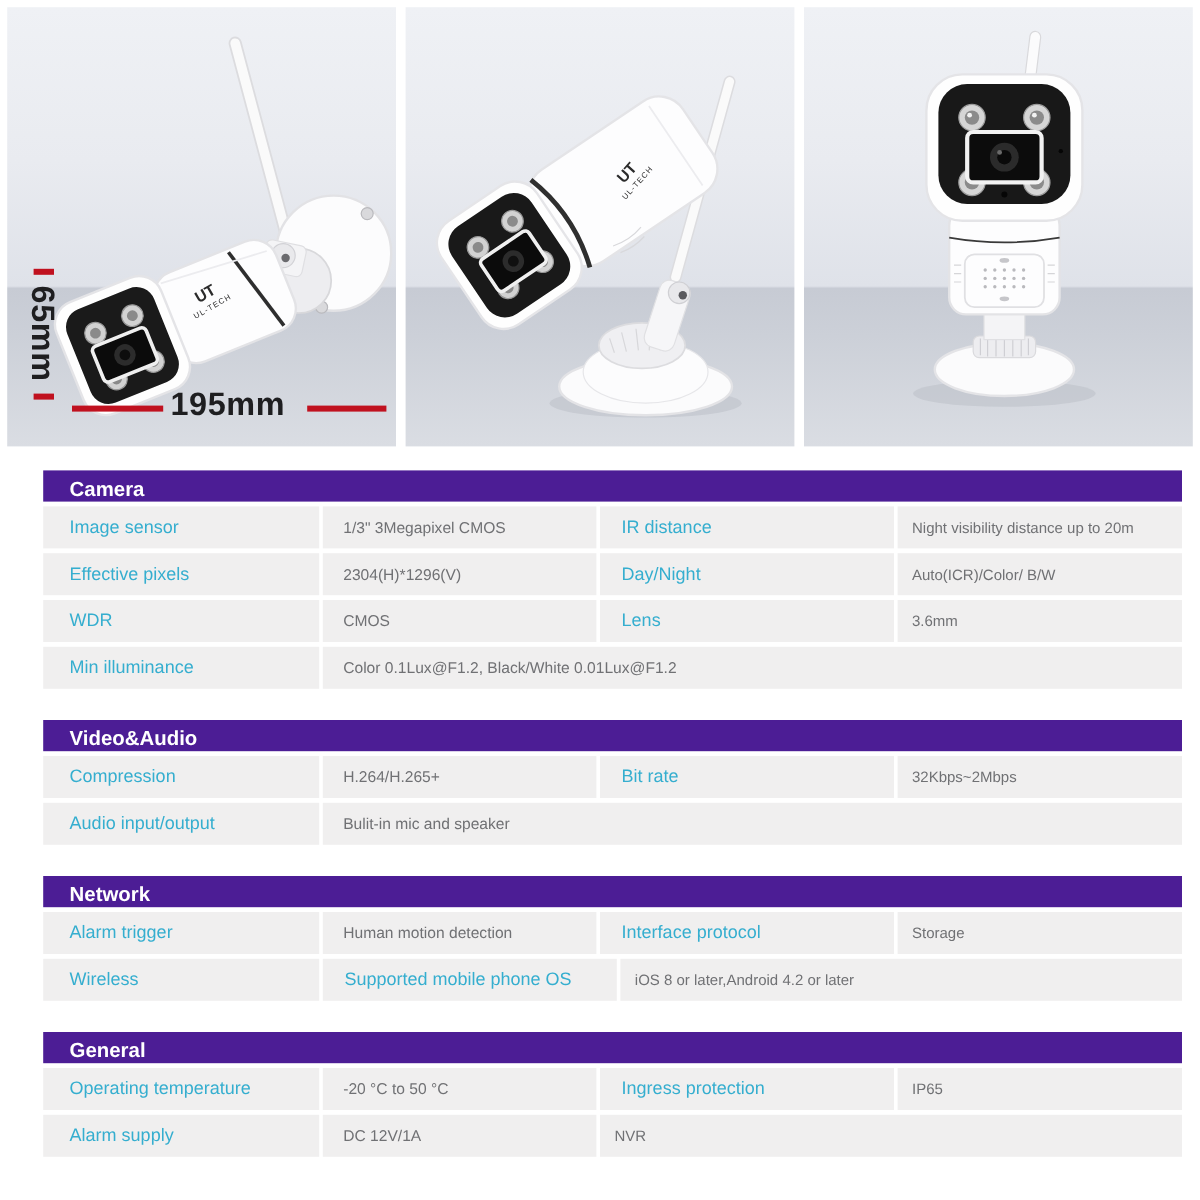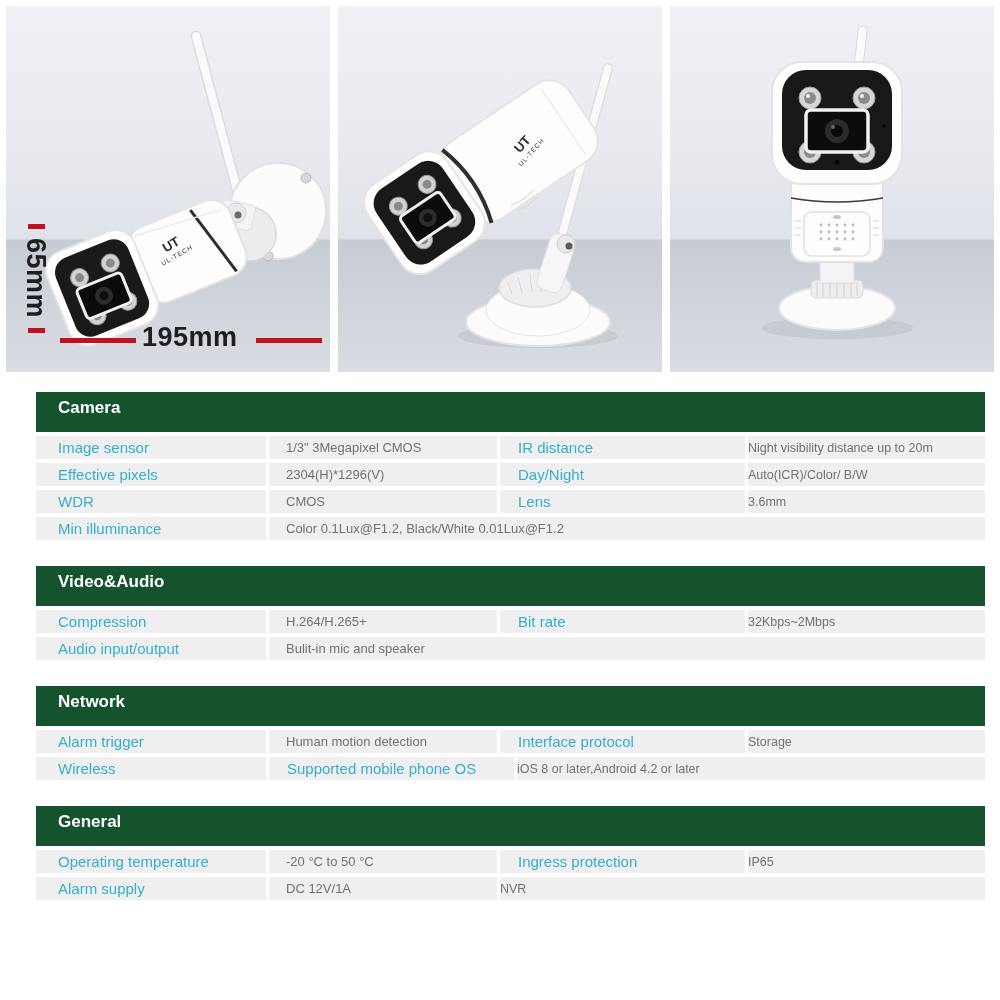--- a/index.html
+++ b/index.html
@@ -20,29 +20,29 @@
   .dim-bar { position:absolute; background:#c0111f; height:5px; }
   .dim-tick { position:absolute; background:#c0111f; width:17px; height:5px; }
   .dim-text { position:absolute; color:#1e1e20; font-weight:bold; font-size:27px; letter-spacing:.5px; }
   .dim-height { left:-12px; top:254px; width:84px; height:36px; line-height:36px; text-align:center; transform:rotate(90deg); }
   .dim-length { left:136px; top:316px; }
 
   
   .specs { position:absolute; top:392px; left:36px; width:949px; }
   .section + .section { margin-top:26px; }
   .sec-header {
-    height:40px; line-height:32px; background:#14532d; color:#ffffff;
+    height:26px; line-height:32px; background:#4c1d95; color:#ffffff;
     font-size:17px; font-weight:bold; padding-left:22px; box-sizing:border-box; margin-bottom:4px;
   }
-  .row { display:flex; gap:3px; margin-bottom:4px; height:23px;justify-content:flex-end; }
+  .row { display:flex; gap:3px; margin-bottom:4px; height:35px;justify-content:flex-end; }
   .cell { background:#f0efef; display:flex; align-items:center; box-sizing:border-box; overflow:hidden; white-space:nowrap; }
   .c1 { width:230px; padding-left:22px; }
   .c2 { width:228px; padding-left:17px; }
   .c3 { width:245px; padding-left:18px; }
-  .c4 { flex:1; padding-left:0; padding-right:3px; }
+  .c4 { flex:1; padding-left:12px; padding-right:3px; }
   .row.span .c2 { flex:1; }
   .lbl { color:#35aecf; font-size:15px; }
   .val { color:#707174; font-size:13px; }
   .c4 .val { font-size:12.5px; }
 </style>
 </head>
 <body>
 
 <div class="gallery">
 

